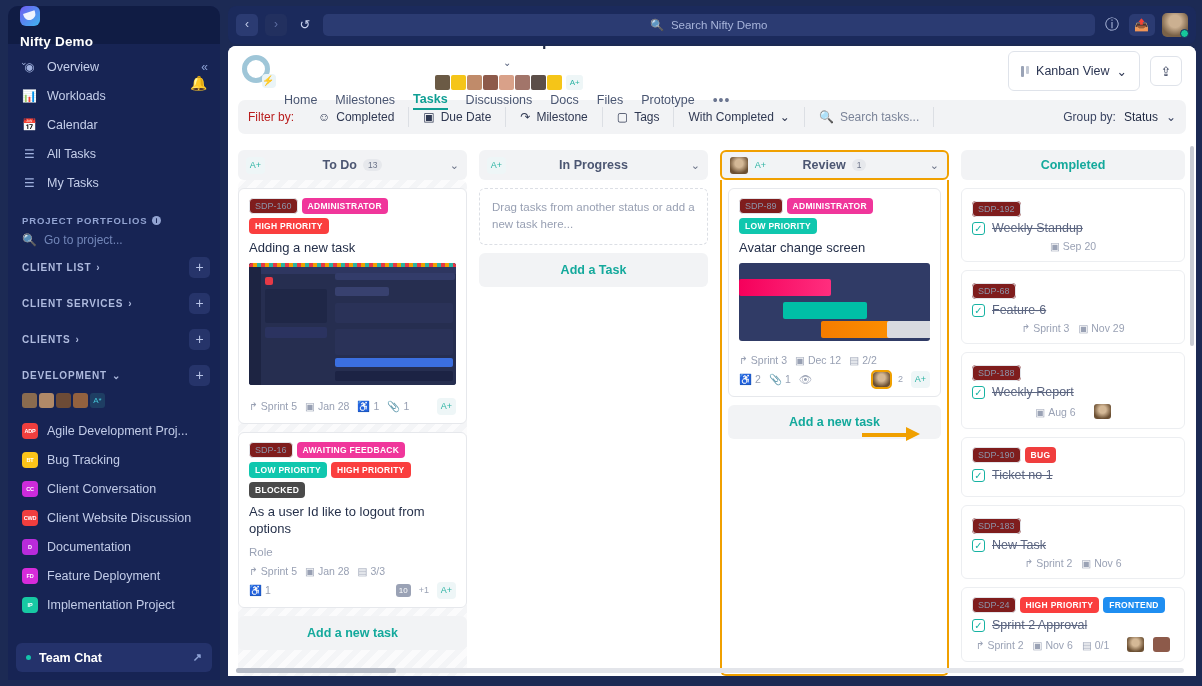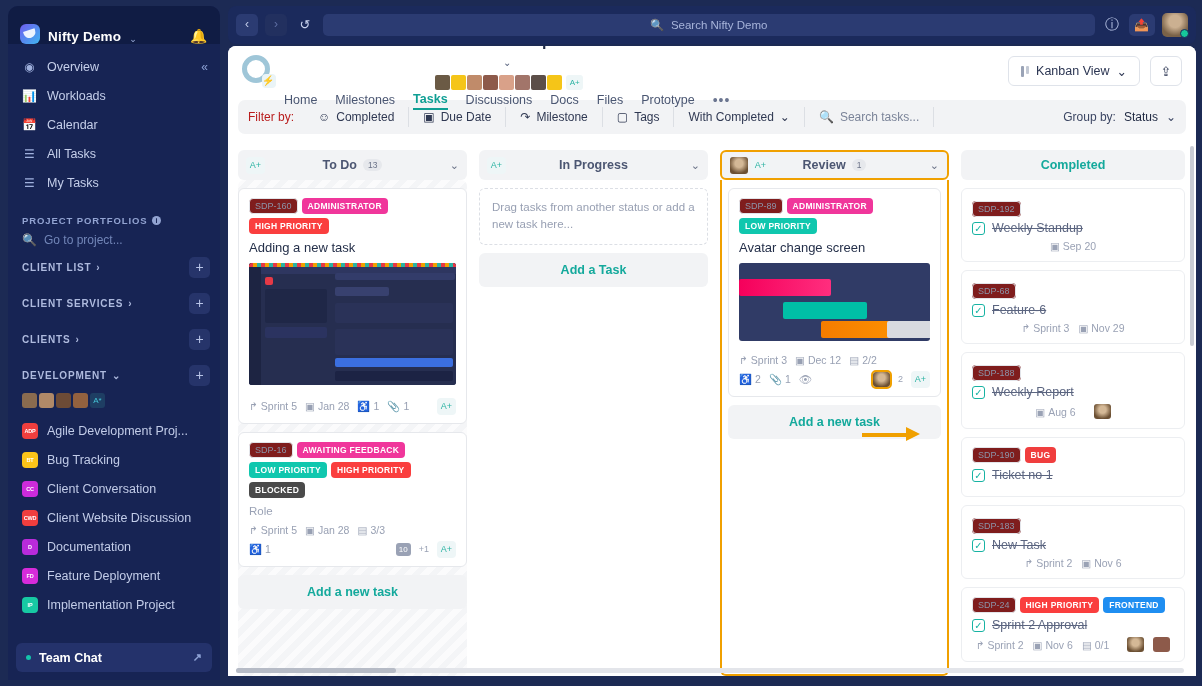--- a/index.html
+++ b/index.html
@@ -22,23 +22,24 @@
     left: 8px; top: 6px;
     width: 212px; height: 674px;
     background: #172454;
     border-radius: 10px 10px 0 0;
     color: #c9d2ee;
     overflow: hidden;
   }
   .sb-top {
     height: 38px;
     background: #101c44;
-    display: flex; align-items: flex-end;
+    display: flex; align-items: flex-start;
     padding: 0 12px;
     gap: 8px;
+    flex-direction: column;
   }
   .logo {
     width: 20px; height: 20px; border-radius: 6px;
     background: linear-gradient(135deg,#6f5cf0,#3fb6f0);
     position: relative; flex: none;
   }
   .logo::after {
     content:""; position:absolute; left:4px; top:6px;
     width:12px; height:8px;
     border-radius: 0 0 8px 8px;
@@ -200,21 +201,21 @@
   }
   .tabs { display:flex; gap:18px; align-items:center; }
   .tab {
     font-size:12.5px; color:#4a5672; padding-bottom:2px;
   }
   .tab.active { color:#0f9f94; font-weight:bold; border-bottom:2px solid #0f9f94; }
   .tab.dots { font-size:14px; letter-spacing:1px; color:#6b7590; }
   .hdr-right { margin-left:auto; display:flex; align-items:center; gap:10px; }
   .kanban-btn {
     display:flex;align-items:center;gap:7px;
-    height:30px; padding: 0 12px;
+    height:40px; padding: 0 12px;
     border:1px solid #dfe3ea; border-radius:6px;
     font-size:12.5px; color:#2b3552; background:#fff;
   }
   .kbar { display:inline-flex; gap:2px; }
   .kbar i { display:block; width:3px;height:11px;background:#9aa3b6;border-radius:1px;}
   .kbar i:last-child{height:8px; background:#c3c9d4;}
   .share-btn {
     width:32px;height:30px;border:1px solid #dfe3ea;border-radius:6px;
     background:#fff; color:#2b3552; font-size:13px; line-height:29px; text-align:center;
   }
@@ -645,20 +646,21 @@
           </div>
 
           <div class="card">
             <div class="card-top">
               <span class="task-id">SDP-16</span>
               <span class="tag" style="background:#f0369b">AWAITING FEEDBACK</span>
               <span class="tag" style="background:#10c7ae">LOW PRIORITY</span>
               <span class="tag" style="background:#fa3e3e">HIGH PRIORITY</span>
               <span class="tag" style="background:#4a4a4a">BLOCKED</span>
             </div>
+            <div class="card-title">As a user Id like to logout from options</div>
             <div class="card-sub">Role</div>
             <div class="meta">
               <span class="mi">
                   <span>↱</span>
                   <span>Sprint 5</span>
                 </span>
               <span class="mi">
                   <span>▣</span>
                   <span>Jan 28</span>
                 </span>

